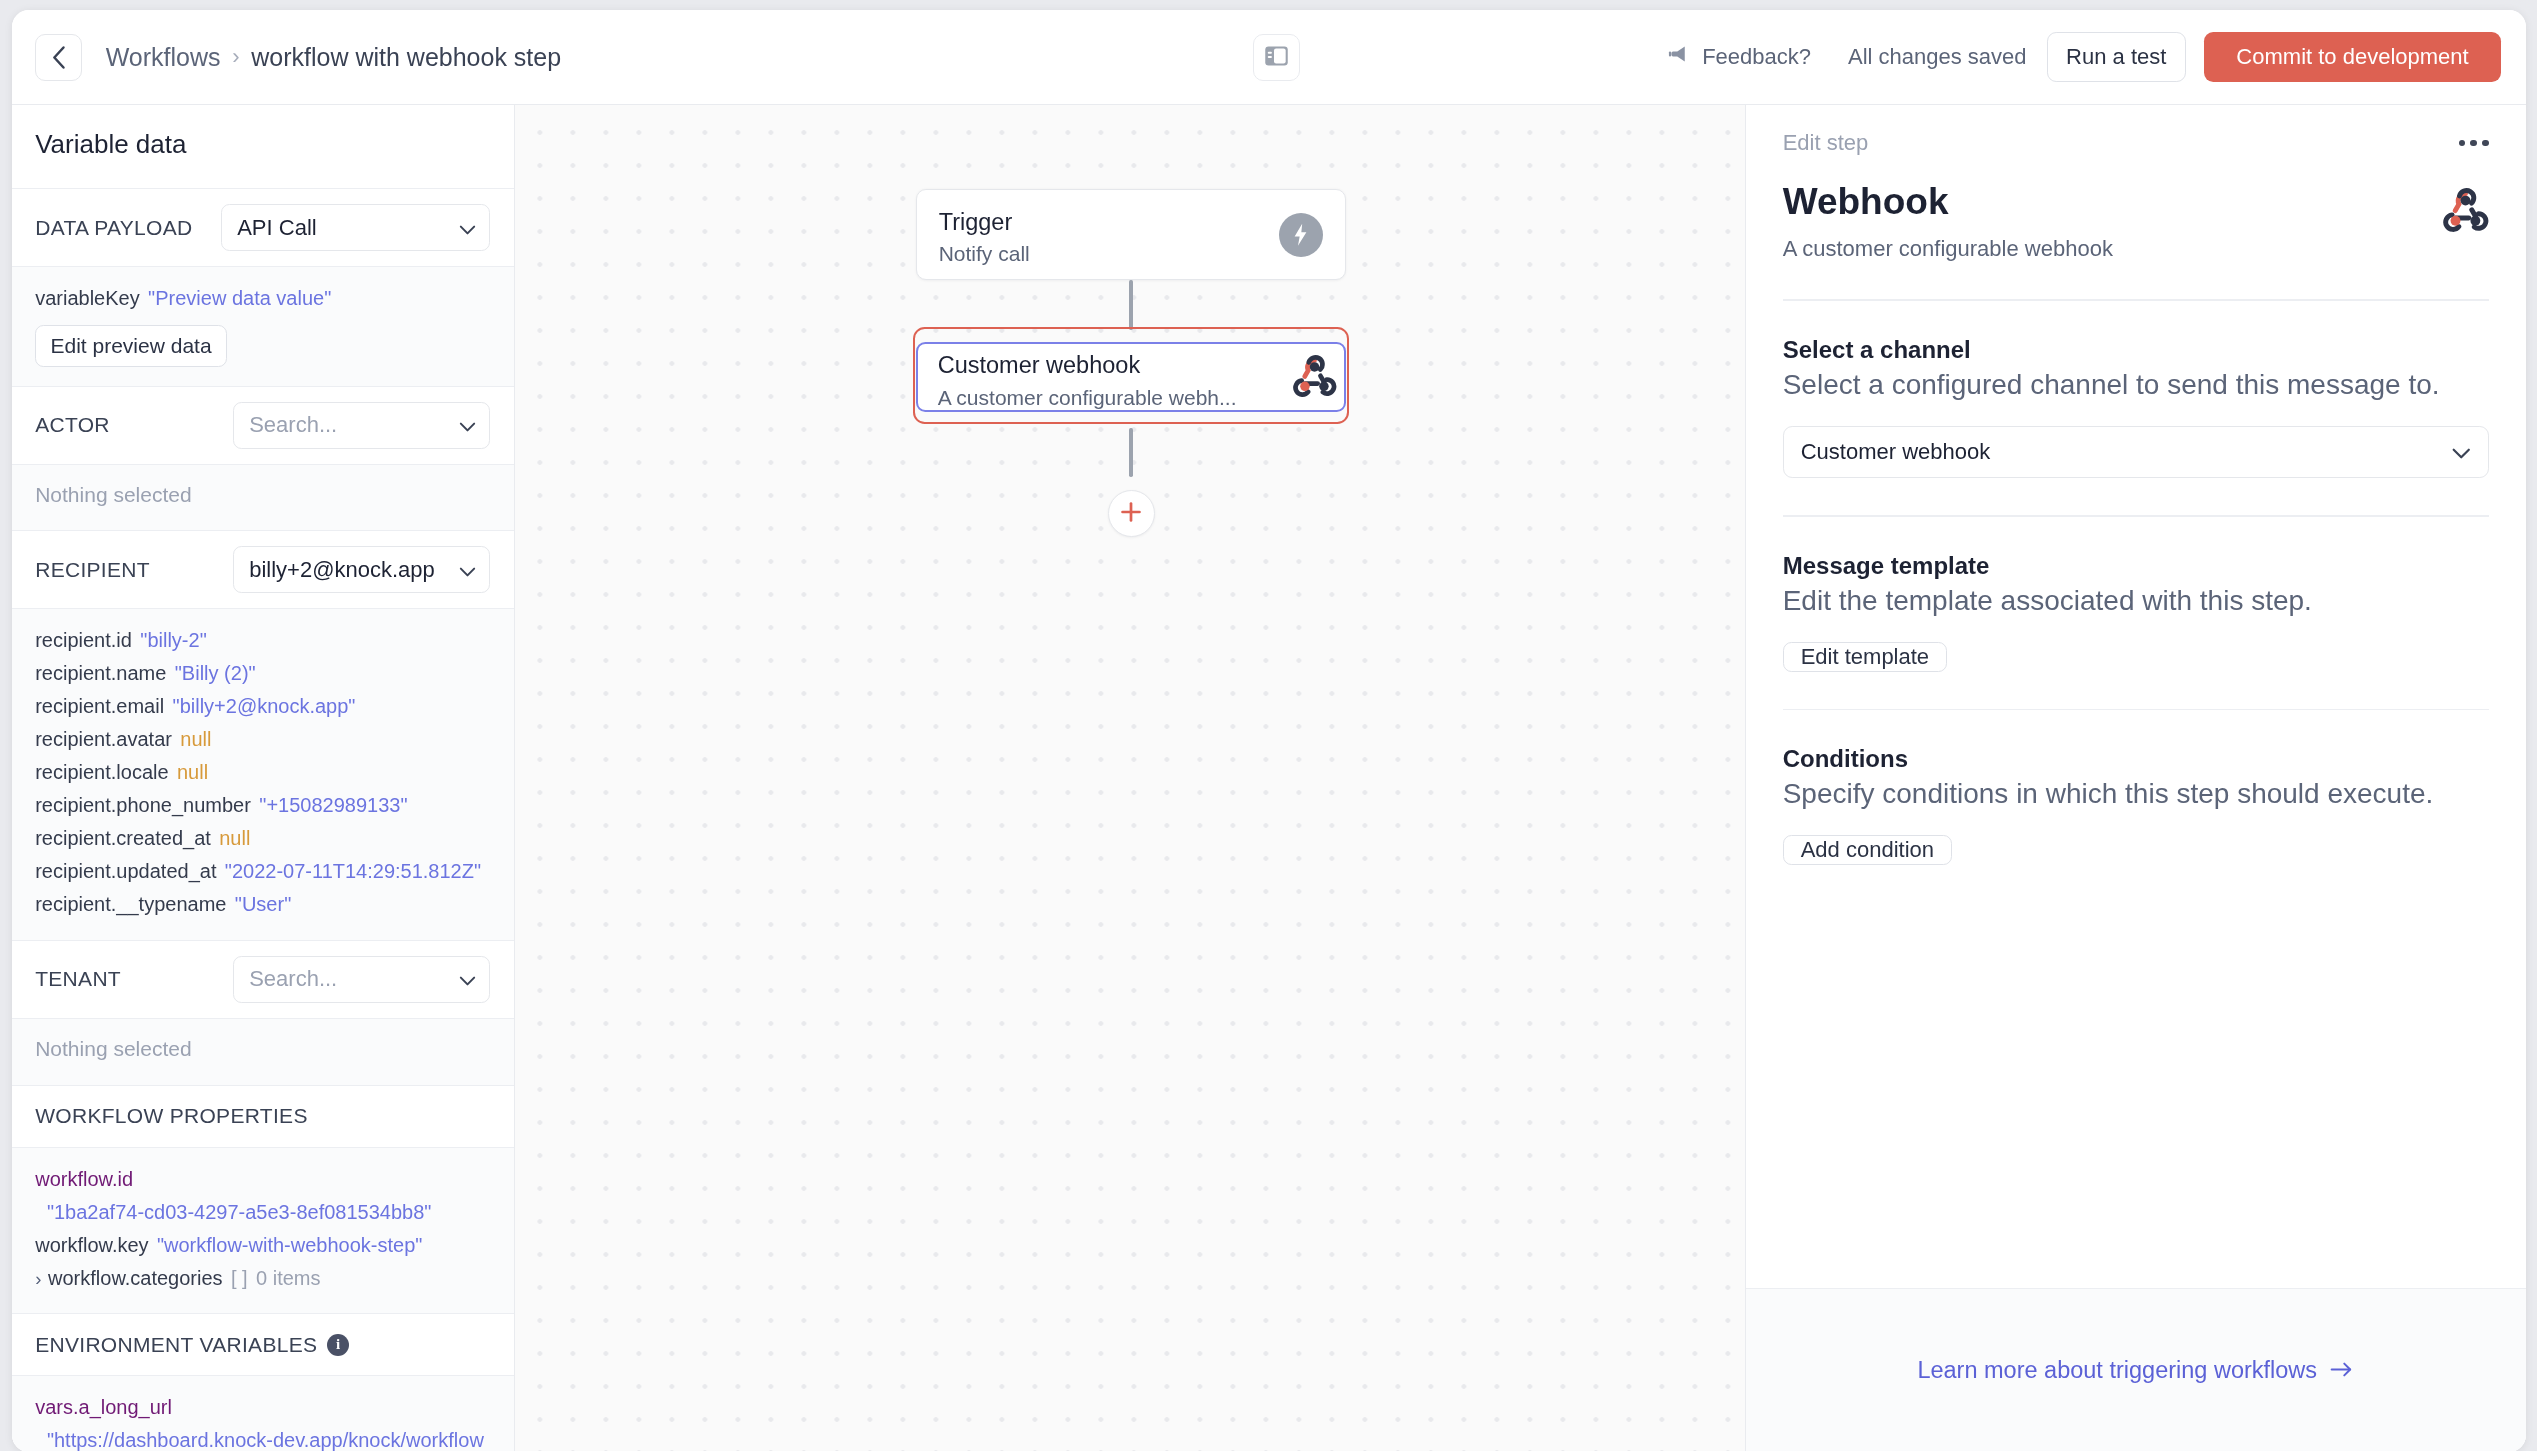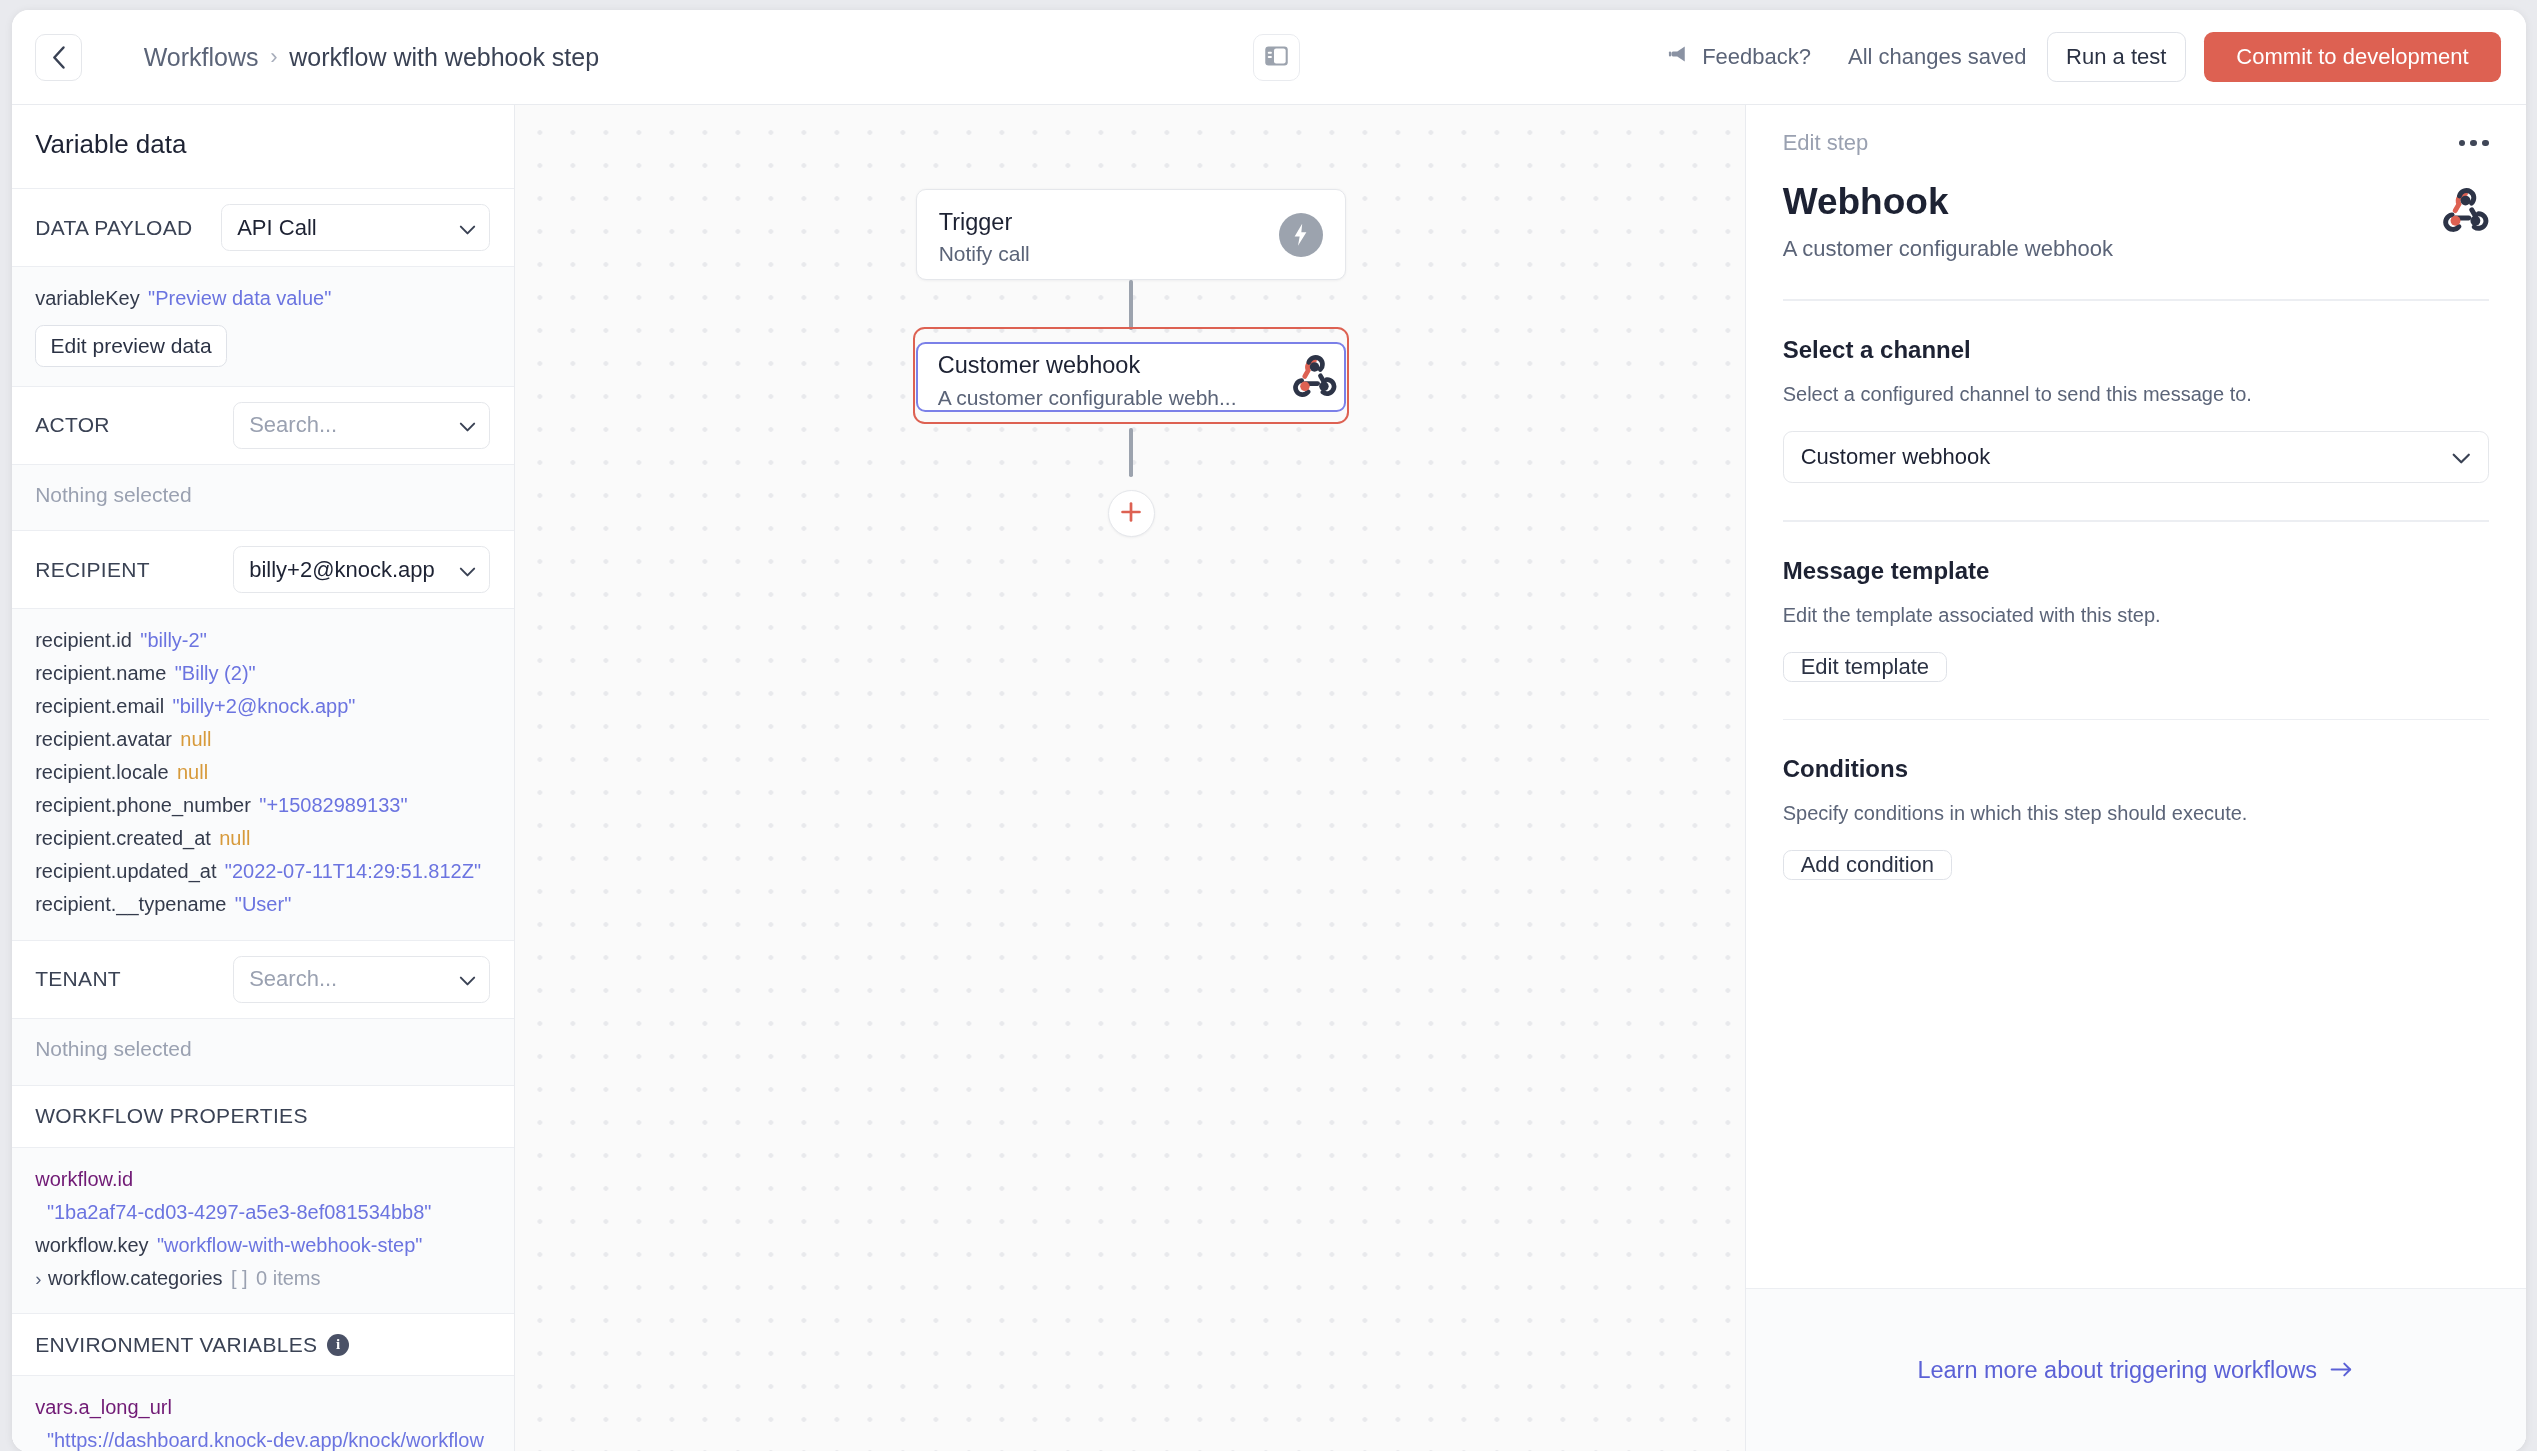--- a/index.html
+++ b/index.html
@@ -24,21 +24,20 @@
   
   .header {
     height: 95px;
     flex: 0 0 95px;
     background: #ffffff;
     border-bottom: 1.7px solid #e9ebef;
     display: flex;
     align-items: center;
     padding: 0 25px 0 23.5px;
     position: relative;
-    gap: 38px;
   }
   .back-btn {
     width: 47px; height: 47px;
     border: 1.7px solid #e5e7eb;
     border-radius: 10px;
     background: #fff;
     display: flex; align-items: center; justify-content: center;
     cursor: pointer;
     flex: 0 0 auto;
   }
@@ -264,21 +263,21 @@
   .rp-heading {
     display: flex; align-items: flex-start;
     margin-top: 25px;
   }
   .rp-title { font-size: 37px; color: #1d2233; font-weight: bold; }
   .rp-desc { font-size: 22px; color: #5b6478; margin-top: 13.4px; }
   .rp-hook { margin-left: auto; margin-top: 5px; }
   .rp-divider { height: 1.7px; background: #eceef2; margin: 37px 0 0 0; }
   .rp-sect { padding-top: 35px; }
   .rp-sect-title { font-size: 24px; color: #1d2233; font-weight: bold; }
-  .rp-sect-sub { font-size: 20px; color: #5b6478; margin-top: 19px; }
+  .rp-sect-sub { font-size: 28px; color: #5b6478; margin-top: 5px; }
   .rp-select {
     margin-top: 25px;
     height: 52px;
     border: 1.7px solid #e5e7eb;
     border-radius: 9.2px;
     display: flex; align-items: center;
     padding: 0 17px;
     justify-content: space-between;
     font-size: 22px; color: #1d2233;
     cursor: pointer;

